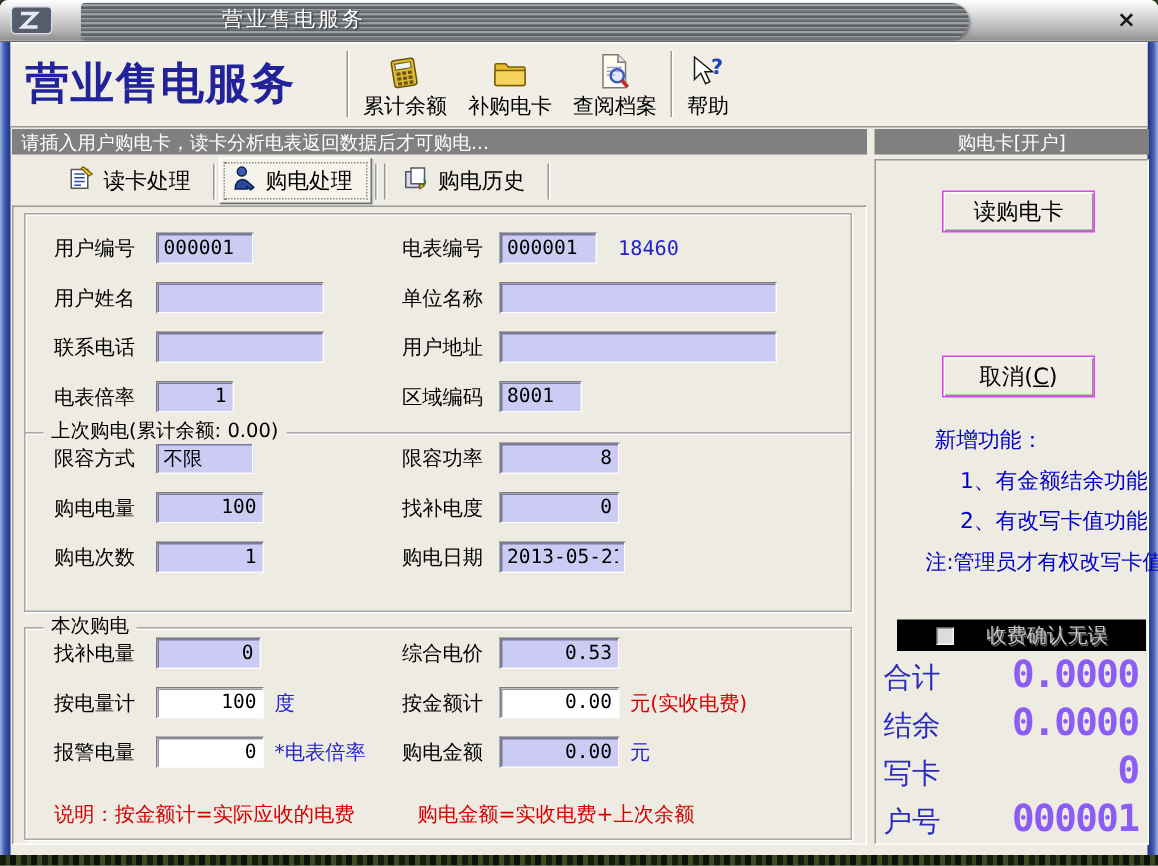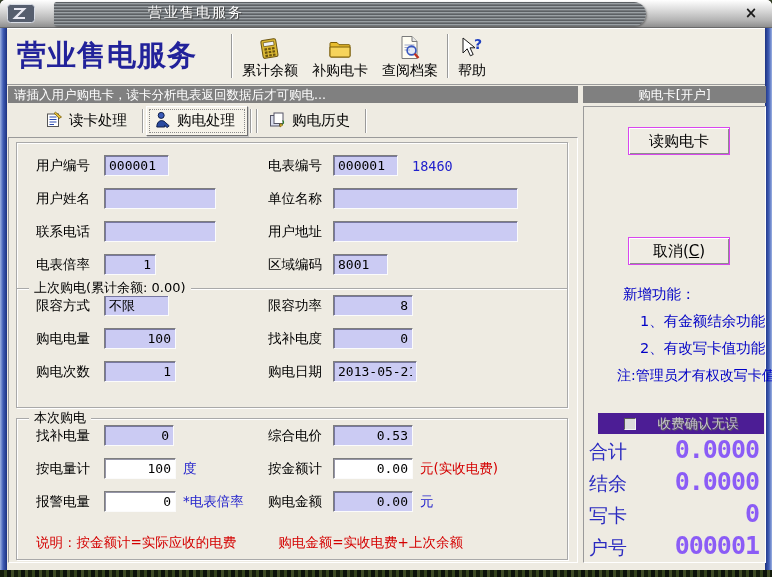--- a/index.html
+++ b/index.html
@@ -92,21 +92,21 @@
          font-size:15px; color:#000; cursor:default; font-family:inherit; }
   .btn-read { top:20px; }
   .btn-save { top:74px; color:#9d9d9d; text-shadow:1px 1px 0 #ffffff; }
   .btn-cancel { top:130px; }
   .mnemonic { text-decoration:underline; }
   .features { position:absolute; left:2px; right:16px; top:174px; color:#0000c6; font-size:14.5px; line-height:27px;
          white-space:nowrap;margin-left:30px; }
   .feat-head { padding-left:7px; }
   .feat-item { padding-left:24px; }
   .feat-note { padding-left:1px; font-size:14px; }
-  .confirm-bar { position:absolute; left:14px; right:1px; top:306px; height:21px; background:#4c1d95;
+  .confirm-bar { position:absolute; left:14px; right:1px; top:306px; height:21px; background:#000000;
          display:flex; align-items:center; justify-content:center; gap:22px; }
   .checkbox { width:12px; height:12px; background:#dcdcdc; border:1px solid;
          border-color:#5a5a5a #f4f4f4 #f4f4f4 #5a5a5a; }
   .confirm-label { color:#c4c4c4; font-size:13.5px; text-shadow:1px 1px 0 #5e5e5e; }
   .summary { position:absolute; left:5px; right:6px; top:328px; }
   .sumrow { display:flex; justify-content:space-between; align-items:baseline; height:32px; }
   .sumlabel { font-size:19px; color:#2a2ac0; }
   .sumvalue { font-size:25px; font-weight:bold; color:#8b5cf6; letter-spacing:-1px;
          font-family:"DejaVu Sans Mono","Liberation Mono",monospace; }
 </style>

